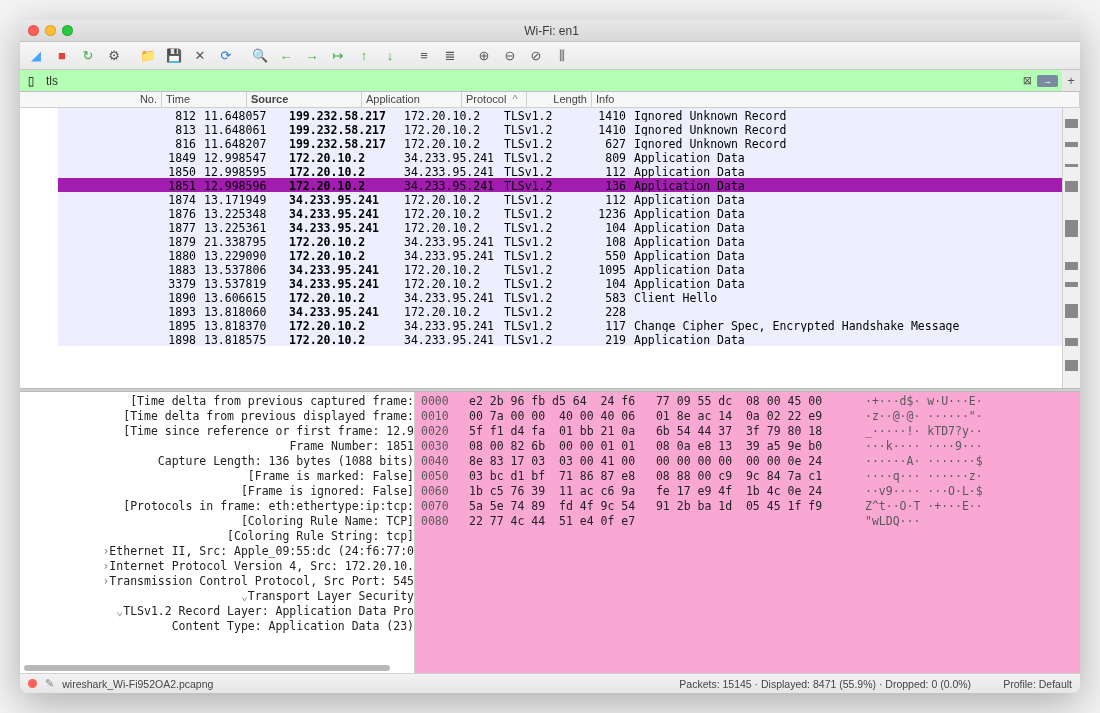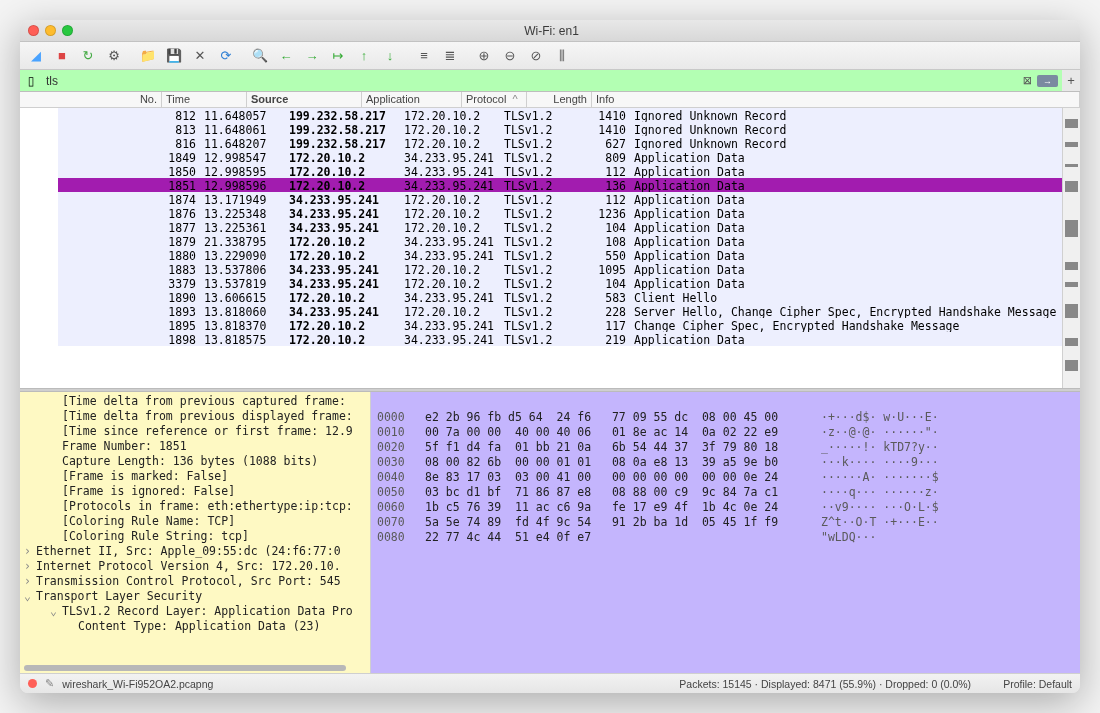--- a/index.html
+++ b/index.html
@@ -82,32 +82,32 @@
     display:flex; font-size:11.5px; line-height:14px; height:14px;
     background:#edeffe;
   }
   .packet-row.sel{background:#a21caf;}
   .packet-row .col{border-right:none;}
   .minimap{width:18px;background:#f0f0f0;border-left:1px solid #d0d0d0;position:relative;}
   .minimap .blk{position:absolute;left:2px;right:2px;background:#888;}
   .splitter{height:4px;background:#cfcfcf;border-top:1px solid #bbb;border-bottom:1px solid #bbb;}
   .lower{flex:1;display:flex;min-height:0;}
   .tree{
-    width:351px; border-right:1px solid #cfcfcf; background:#fef9c3;
+    width:395px; border-right:1px solid #cfcfcf; background:#ffffff;
     font-family:"Menlo","Consolas",monospace; font-size:11.5px; line-height:15px;
-    overflow:hidden; padding:2px 0 0 4px; position:relative;
+    overflow:hidden; padding:2px 0 0 4px; position:relative;text-align:right;
   }
   .tree-line{white-space:pre; color:#222;}
   .tree-line.sub{padding-left:26px;}
   .tree-line.sub2{padding-left:42px;}
   .tree-line .tog{color:#888;display:inline-block;width:12px;}
   .tree-scroll{position:absolute;left:4px;bottom:2px;height:6px;right:24px;background:#b8b8b8;border-radius:3px;}
   .hex{
-    flex:1; background:#c4b5fd; font-family:"Menlo","Consolas",monospace;
-    font-size:11.5px; line-height:15px; padding:18px 6px; color:#222; white-space:pre;
+    flex:1; background:#f9a8d4; font-family:"Menlo","Consolas",monospace;
+    font-size:11.5px; line-height:15px; padding:2px 6px; color:#222; white-space:pre;
     overflow:hidden;
   }
   .hex-row{display:flex;gap:14px;}
   .hx-off{color:#5a5a5a;width:34px;}
   .hx-bytes{width:382px;}
   .hx-ascii{color:#5a5a5a;}
   .statusbar{
     height:20px;background:linear-gradient(#f2f2f2,#e6e6e6);border-top:1px solid #cfcfcf;
     display:flex;align-items:center;font-size:10.5px;color:#444;padding:0 8px;gap:8px;
   }
@@ -304,21 +304,20 @@
           <div class="col col-len">583</div>
           <div class="col col-info">Client Hello</div>
         </div>
         <div class="packet-row">
           <div class="col col-no">1893</div>
           <div class="col col-time">13.818060</div>
           <div class="col col-src">34.233.95.241</div>
           <div class="col col-dst">172.20.10.2</div>
           <div class="col col-proto">TLSv1.2</div>
           <div class="col col-len">228</div>
-          <div class="col col-info">Server Hello, Change Cipher Spec, Encrypted Handshake Message</div>
         </div>
         <div class="packet-row">
           <div class="col col-no">1895</div>
           <div class="col col-time">13.818370</div>
           <div class="col col-src">172.20.10.2</div>
           <div class="col col-dst">34.233.95.241</div>
           <div class="col col-proto">TLSv1.2</div>
           <div class="col col-len">117</div>
           <div class="col col-info">Change Cipher Spec, Encrypted Handshake Message</div>
         </div>

